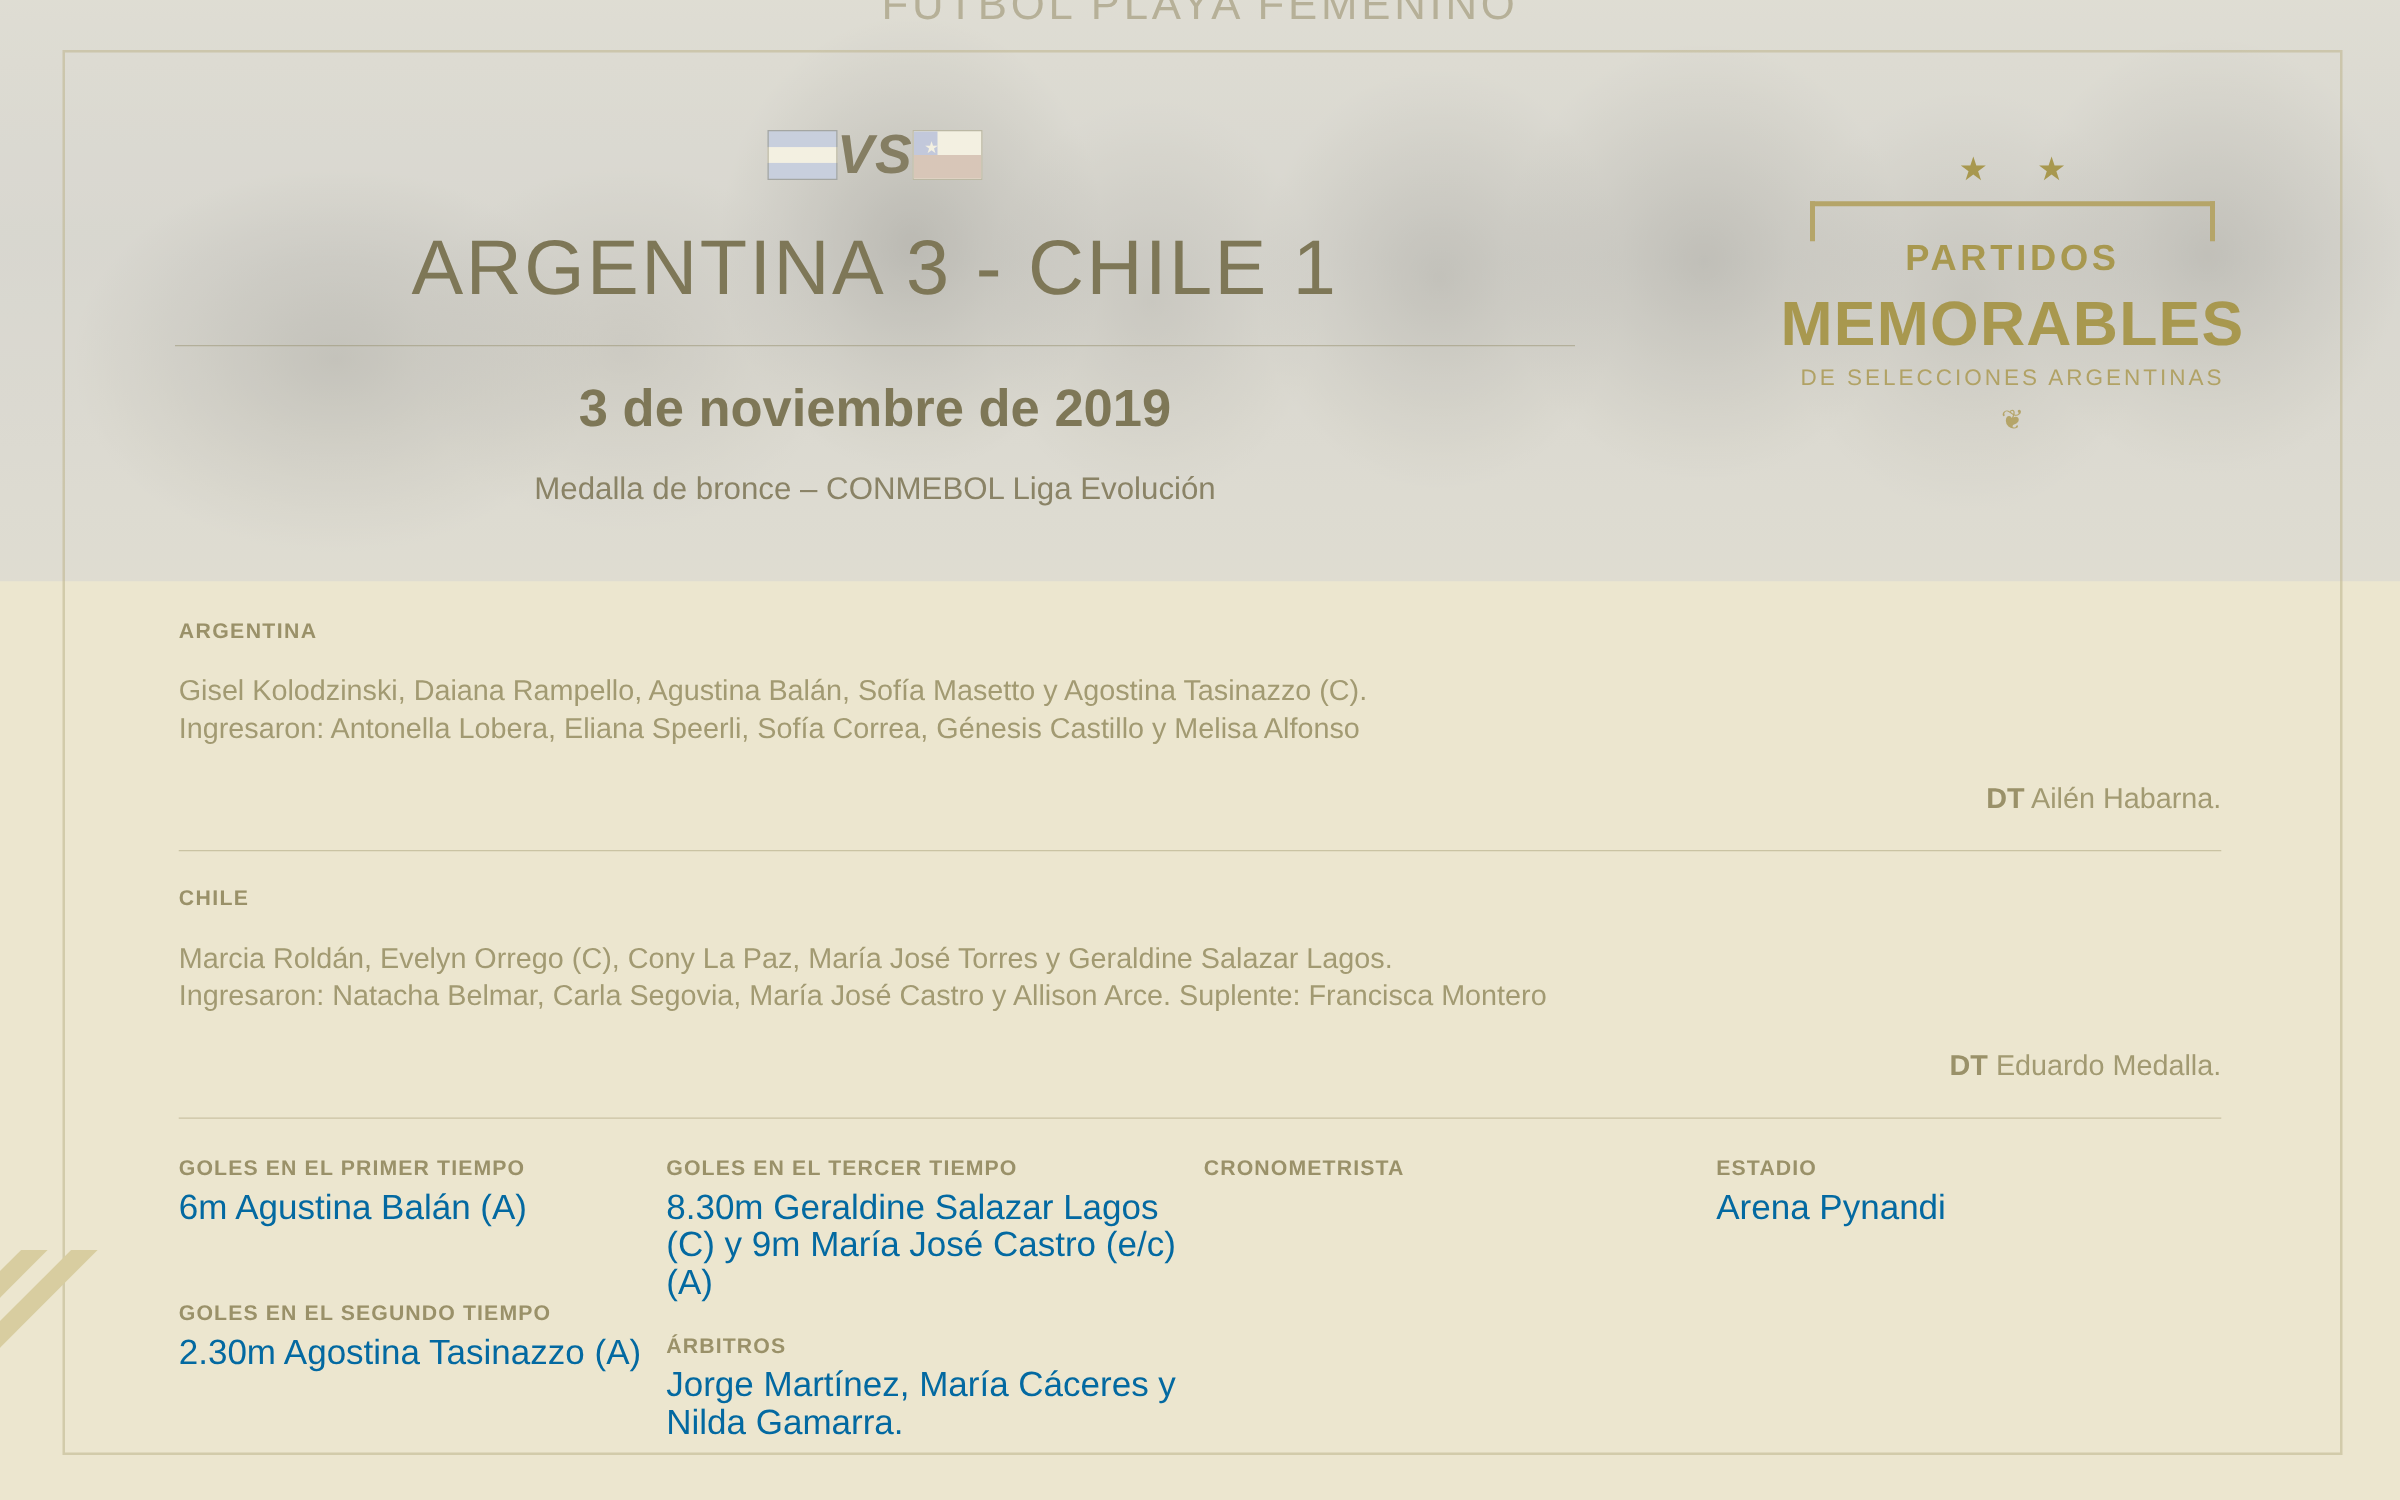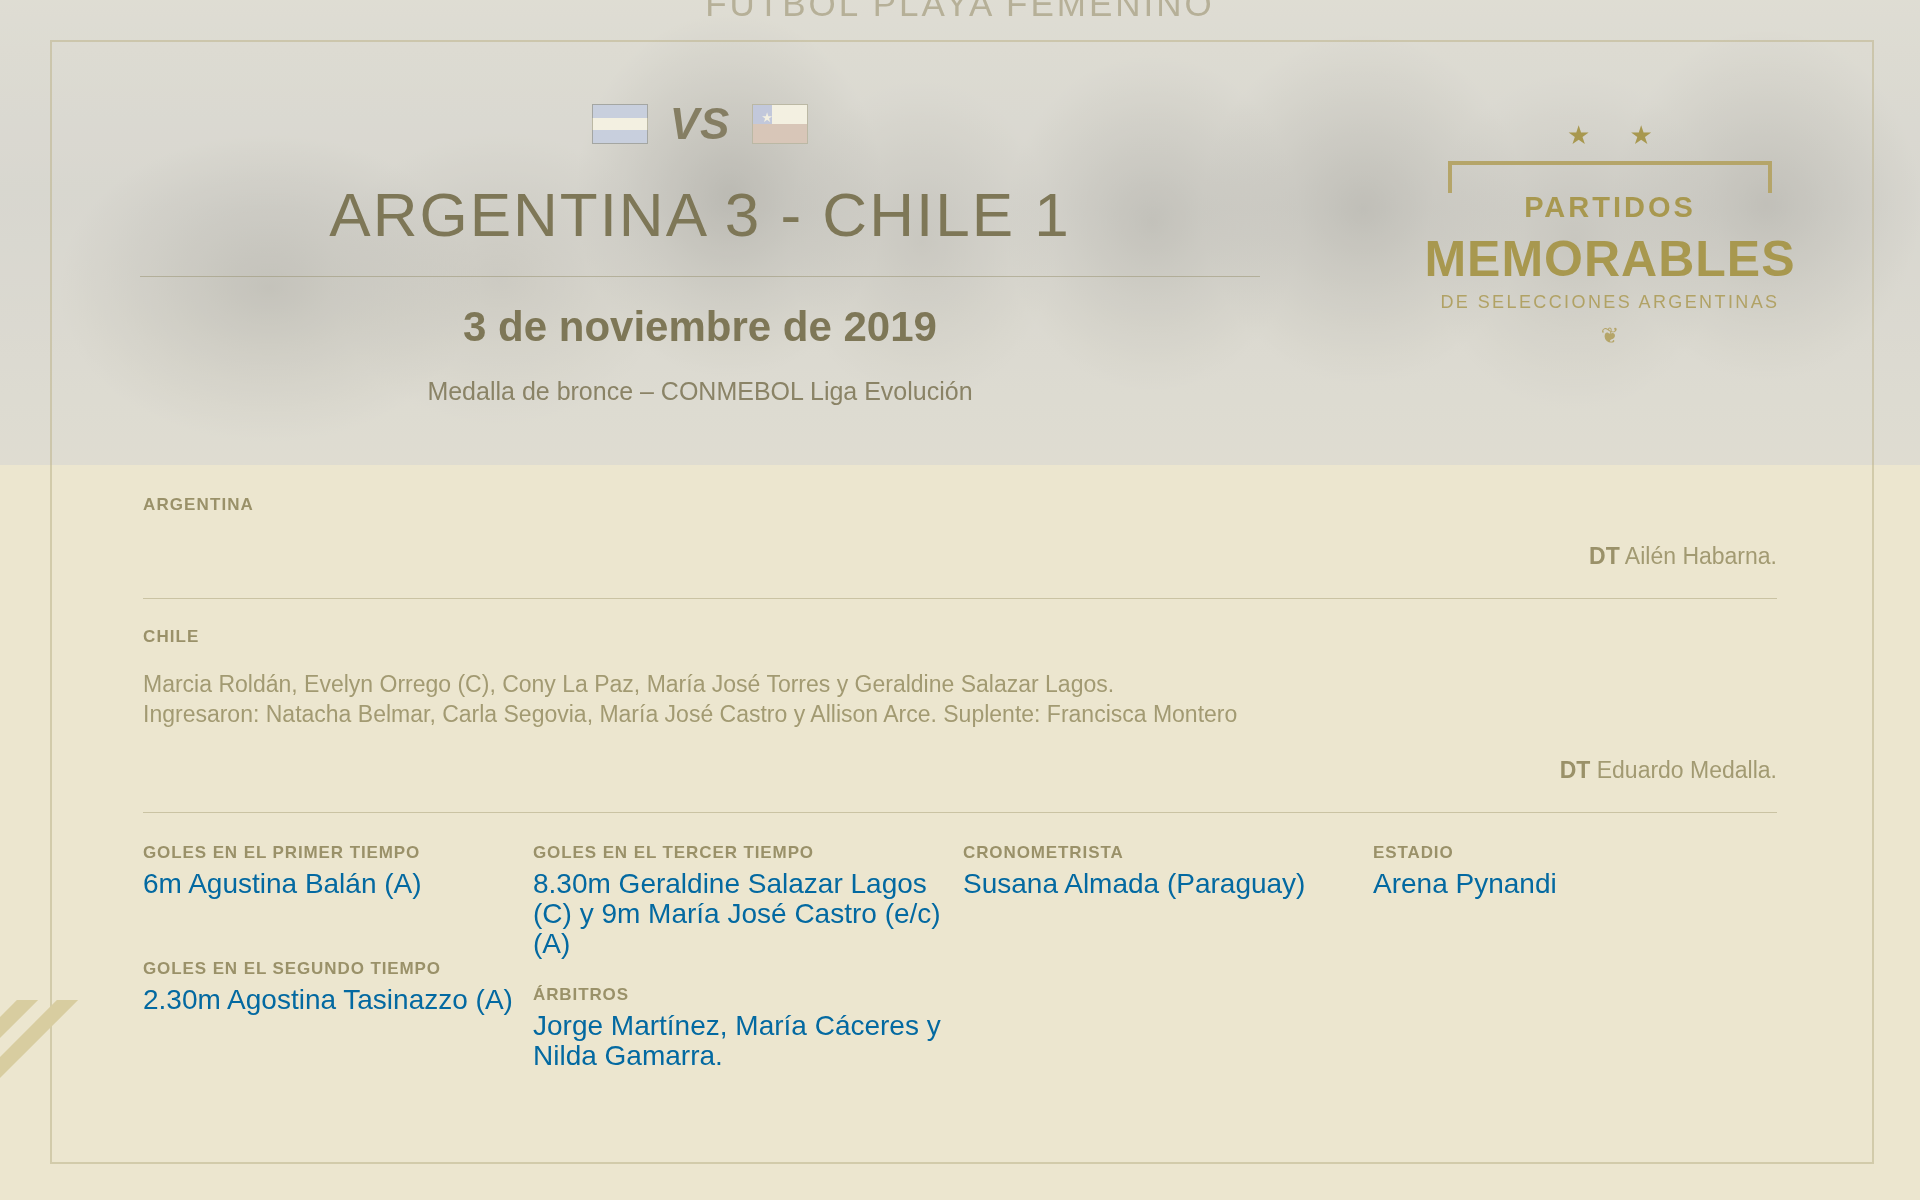--- a/index.html
+++ b/index.html
@@ -105,21 +105,20 @@
     left: 140px;
     top: 95px;
     width: 1120px;
     text-align: center;
     color: #8b8468;
   }
   .flags-row {
     display: flex;
     align-items: center;
     justify-content: center;
-    gap: 22px;
     height: 58px;
   }
   .flag {
     width: 56px; height: 40px;
     border: 1px solid rgba(120,115,90,0.45);
     box-sizing: border-box;
     position: relative;
     overflow: hidden;
     background: #f0ecda;
   }
@@ -339,20 +338,24 @@
       <div class="logo-sub">DE SELECCIONES ARGENTINAS</div>
       <div class="logo-flourish">❦</div>
     </div>
   </div>
 
   <div class="sheet">
     <div class="content">
 
       <div>
         <div class="team-label">ARGENTINA</div>
+        <div class="lineup">
+          <span>Gisel Kolodzinski, Daiana Rampello, Agustina Balán, Sofía Masetto y Agostina Tasinazzo (C).</span><br>
+          <span>Ingresaron: Antonella Lobera, Eliana Speerli, Sofía Correa, Génesis Castillo y Melisa Alfonso</span>
+        </div>
         <div class="dt-line">
           <b>DT</b>
           <span>Ailén Habarna.</span>
         </div>
       </div>
 
       <div class="divider"></div>
 
       <div style="margin-top:28px">
         <div class="team-label">CHILE</div>
@@ -387,21 +390,20 @@
             <div class="blk-text">8.30m Geraldine Salazar Lagos (C) y 9m María José Castro (e/c) (A)</div>
           </div>
           <div style="margin-top:26px">
             <div class="blk-title">ÁRBITROS</div>
             <div class="blk-text">Jorge Martínez, María Cáceres y Nilda Gamarra.</div>
           </div>
         </div>
 
         <div class="col col-3">
           <div class="blk-title">CRONOMETRISTA</div>
-          <div class="blk-text">Susana Almada (Paraguay)</div>
         </div>
 
         <div class="col col-4">
           <div class="blk-title">ESTADIO</div>
           <div class="blk-text">Arena Pynandi</div>
         </div>
 
       </div>
     </div>
   </div>

